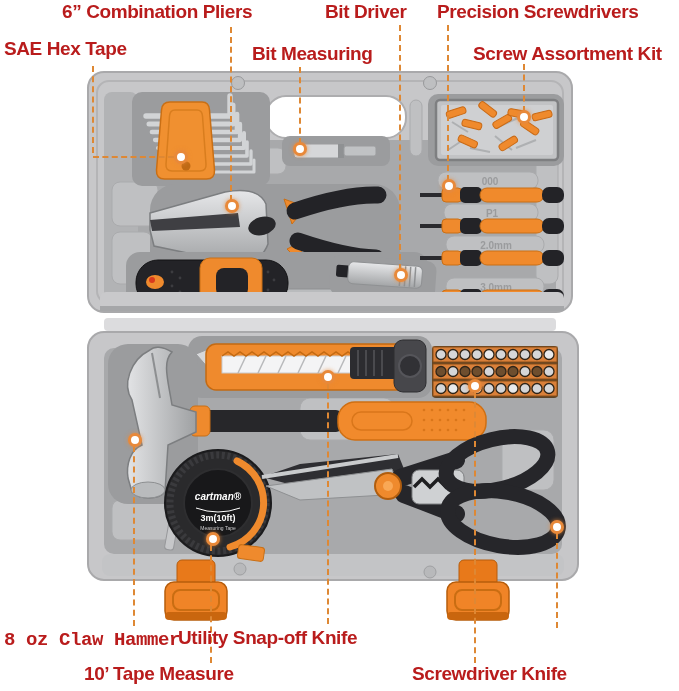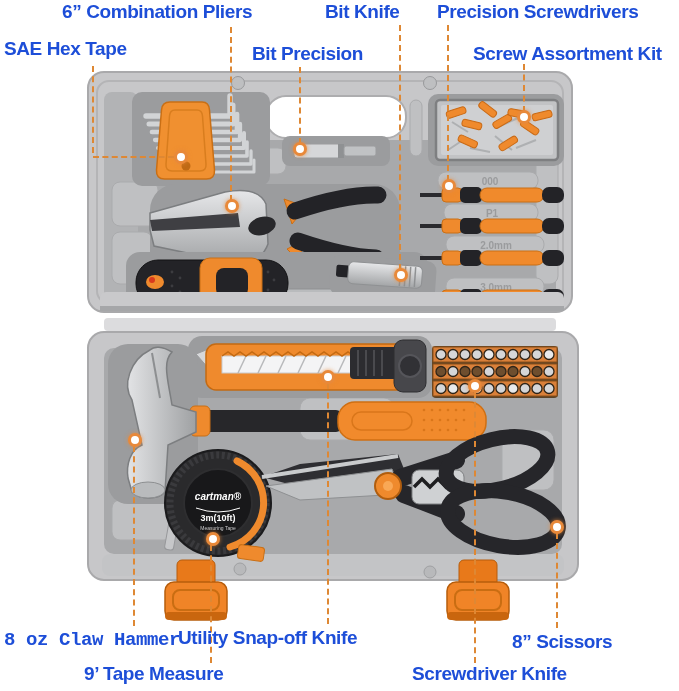--- a/index.html
+++ b/index.html
@@ -1,19 +1,19 @@
 <!DOCTYPE html>
 <html><head>
 <meta charset="utf-8">
 <style>
   html,body{margin:0;padding:0;background:#fff;}
   #stage{position:relative;width:679px;height:691px;background:#ffffff;overflow:hidden;
          font-family:"Liberation Sans",sans-serif;}
   .label{position:absolute;font-weight:700;font-size:19px;letter-spacing:-0.4px;
-         color:#1d4ed8;white-space:nowrap;}
+         color:#b91c1c;white-space:nowrap;}
   .vline{position:absolute;width:0;border-left:2px dashed #de8834;}
   .hline{position:absolute;height:0;border-top:2px dashed #de8834;}
   .dot{position:absolute;width:8px;height:8px;border:3px solid #e8893a;background:#fff;
        border-radius:50%;box-shadow:0 0 4px rgba(232,137,58,.8);}
   svg{position:absolute;left:0;top:0;}
 </style>
 </head>
 <body>
 
 <div id="stage">
@@ -361,23 +361,22 @@
 <div class="dot" style="left:442px;top:179px;"></div>
 <div class="dot" style="left:517px;top:110px;"></div>
 <div class="dot" style="left:128px;top:433px;"></div>
 <div class="dot" style="left:206px;top:532px;"></div>
 <div class="dot" style="left:321px;top:370px;"></div>
 <div class="dot" style="left:468px;top:379px;"></div>
 <div class="dot" style="left:550px;top:520px;"></div>
 
 <div class="label" style="left:62px;top:1px;">6” Combination Pliers</div>
 <div class="label" style="left:4px;top:38px;">SAE Hex Tape</div>
-<div class="label" style="left:252px;top:43px;">Bit Precision</div>
-<div class="label" style="left:325px;top:1px;">Bit Knife</div>
+<div class="label" style="left:252px;top:43px;">Bit Measuring</div>
+<div class="label" style="left:325px;top:1px;">Bit Driver</div>
 <div class="label" style="left:473px;top:43px;">Screw Assortment Kit</div>
 <div class="label" style="left:437px;top:1px;">Precision Screwdrivers</div>
 <div class="label" style="left:4px;top:629px;font-family:Liberation Mono, monospace;">8 oz Claw Hammer</div>
-<div class="label" style="left:84px;top:663px;">9’ Tape Measure</div>
+<div class="label" style="left:84px;top:663px;">10’ Tape Measure</div>
 <div class="label" style="left:178px;top:627px;">Utility Snap-off Knife</div>
 <div class="label" style="left:412px;top:663px;">Screwdriver Knife</div>
-<div class="label" style="left:512px;top:631px;">8” Scissors</div>
 
 </div>
 
 </body></html>

